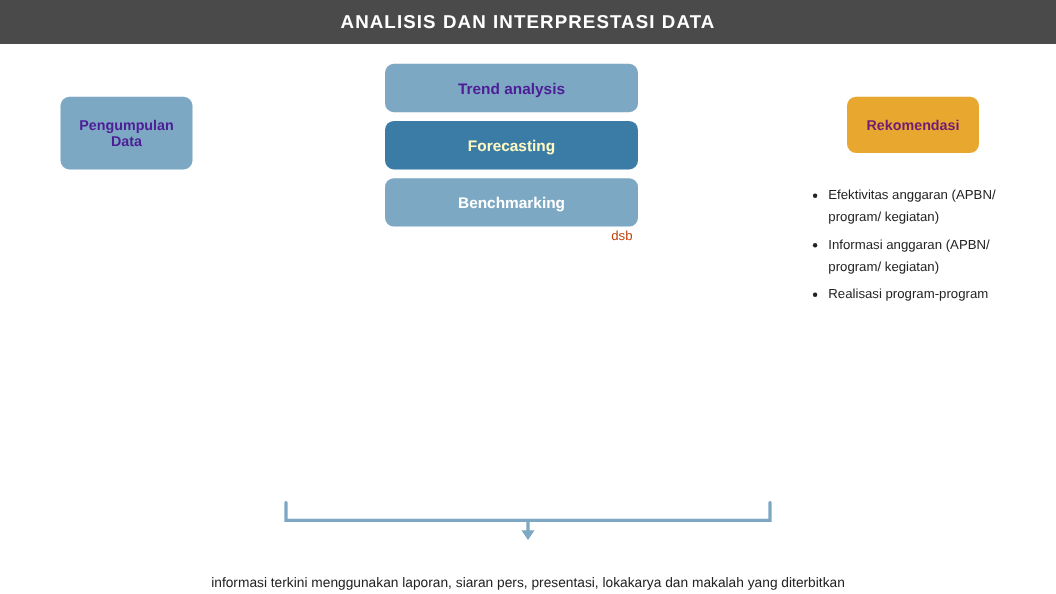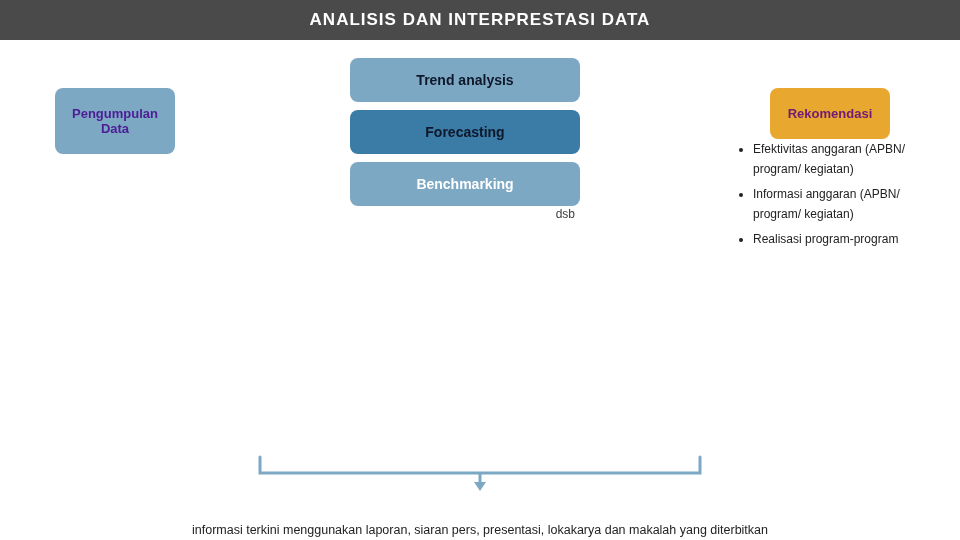--- a/index.html
+++ b/index.html
@@ -79,33 +79,33 @@
     .center-col {
       flex: 1;
       display: flex;
       flex-direction: column;
       align-items: center;
       padding: 0 10px;
     }
 
     .box-trend {
       background: #7da8c4;
-      color: #0f172a;
+      color: #4c1d95;
       border-radius: 8px;
       width: 230px;
       text-align: center;
       padding: 14px 10px;
       font-size: 14px;
       font-weight: bold;
       margin-bottom: 8px;
     }
 
     .box-forecasting {
       background: #3a7ca5;
-      color: #0f172a;
+      color: #fef9c3;
       border-radius: 8px;
       width: 230px;
       text-align: center;
       padding: 14px 10px;
       font-size: 14px;
       font-weight: bold;
       margin-bottom: 8px;
     }
 
     .box-benchmarking {
@@ -115,21 +115,21 @@
       width: 230px;
       text-align: center;
       padding: 14px 10px;
       font-size: 14px;
       font-weight: bold;
       margin-bottom: 1px;
     }
 
     .dsb-text {
       font-size: 12px;
-      color: #404040;
+      color: #c2410c;
       text-align: right;
       width: 230px;
       padding-right: 5px;
     }
 
     
     .bracket-area {
       width: 100%;
       display: flex;
       justify-content: center;
@@ -163,20 +163,21 @@
       color: #701a75;
       border-radius: 8px;
       width: 120px;
       text-align: center;
       padding: 18px 10px;
       font-size: 13px;
       font-weight: bold;
     }
 
     .right-bullets {
+      margin-top: 28px;
       width: 190px;
     }
 
     .right-bullets ul {
       list-style: disc;
       padding-left: 18px;
       font-size: 12px;
       line-height: 1.7;
       color: #222;
     }

